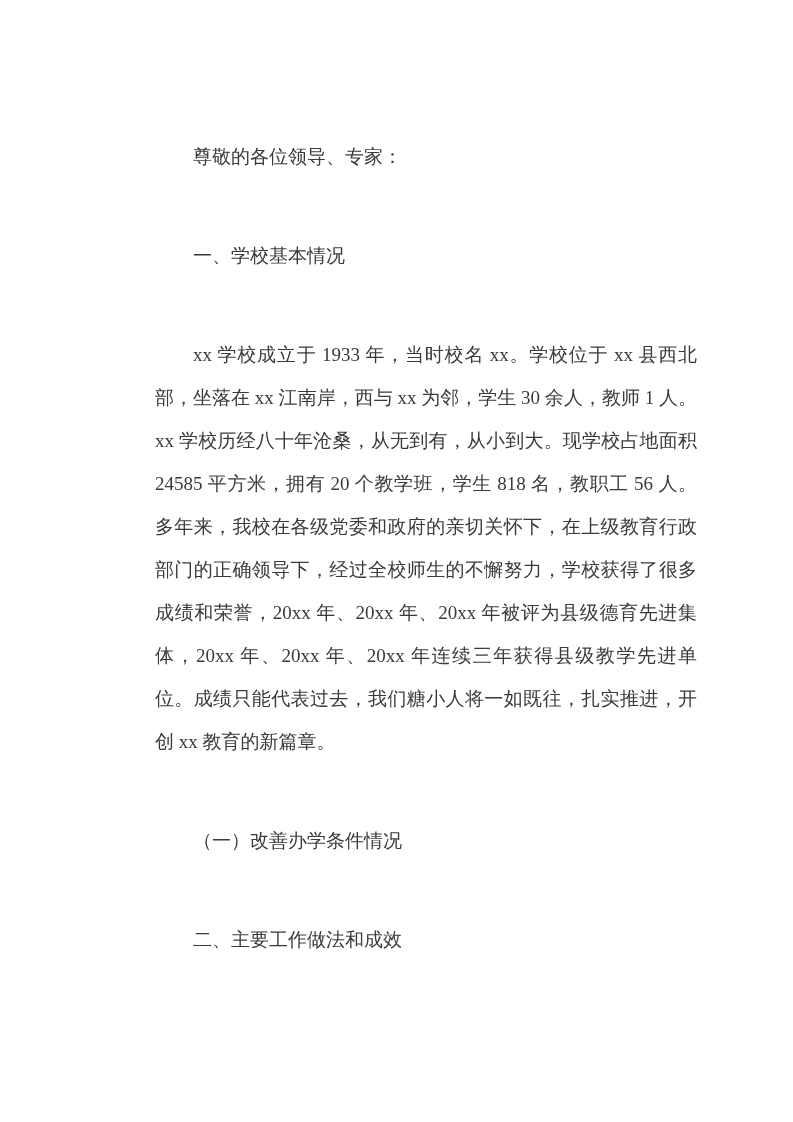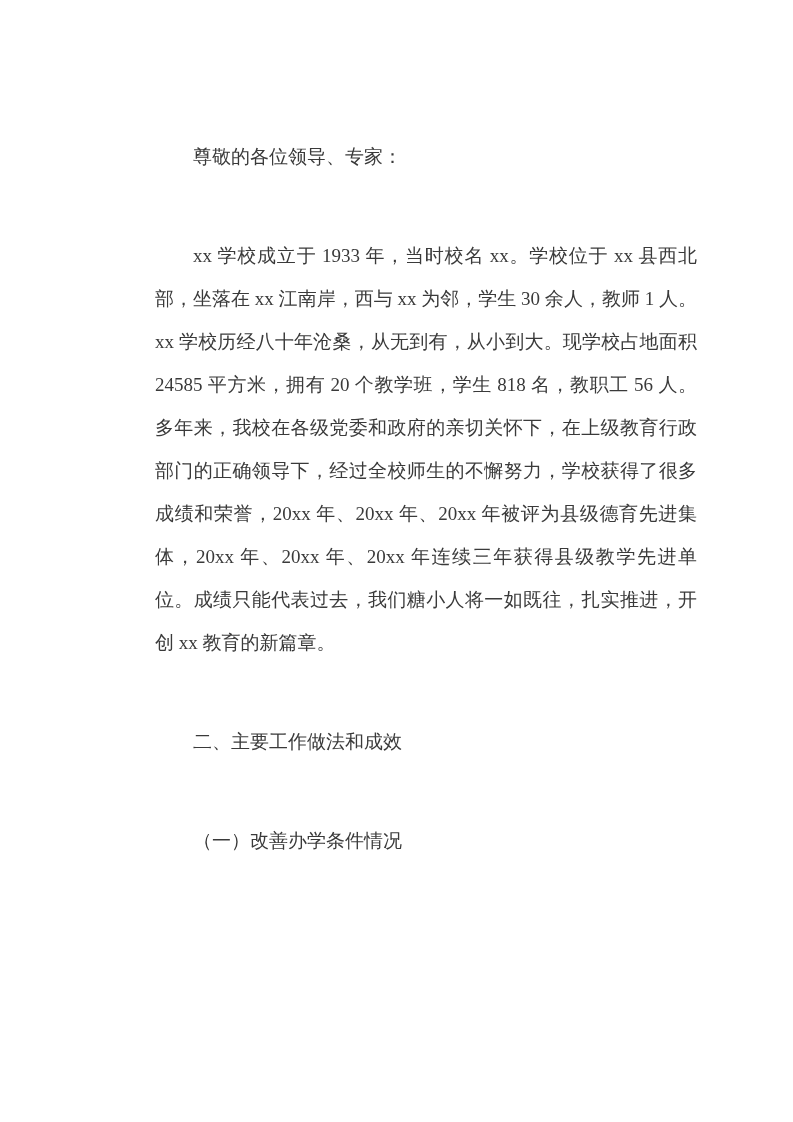--- a/index.html
+++ b/index.html
@@ -36,17 +36,18 @@
     text-indent: 2em;
     margin-bottom: 40px;
   }
 </style>
 </head>
 <body>
 
 <div class="page">
   <div class="doc-body">
     <p class="para">尊敬的各位领导、专家：</p>
+    <p class="heading">一、学校基本情况</p>
     <p class="para">xx 学校成立于 1933 年，当时校名 xx。学校位于 xx 县西北部，坐落在 xx 江南岸，西与 xx 为邻，学生 30 余人，教师 1 人。xx 学校历经八十年沧桑，从无到有，从小到大。现学校占地面积 24585 平方米，拥有 20 个教学班，学生 818 名，教职工 56 人。多年来，我校在各级党委和政府的亲切关怀下，在上级教育行政部门的正确领导下，经过全校师生的不懈努力，学校获得了很多成绩和荣誉，20xx 年、20xx 年、20xx 年被评为县级德育先进集体，20xx 年、20xx 年、20xx 年连续三年获得县级教学先进单位。成绩只能代表过去，我们糖小人将一如既往，扎实推进，开创 xx 教育的新篇章。</p>
+    <p class="heading">（一）改善办学条件情况</p>
     <p class="heading">二、主要工作做法和成效</p>
-    <p class="heading">（一）改善办学条件情况</p>
   </div>
 </div>
 
 </body></html>

